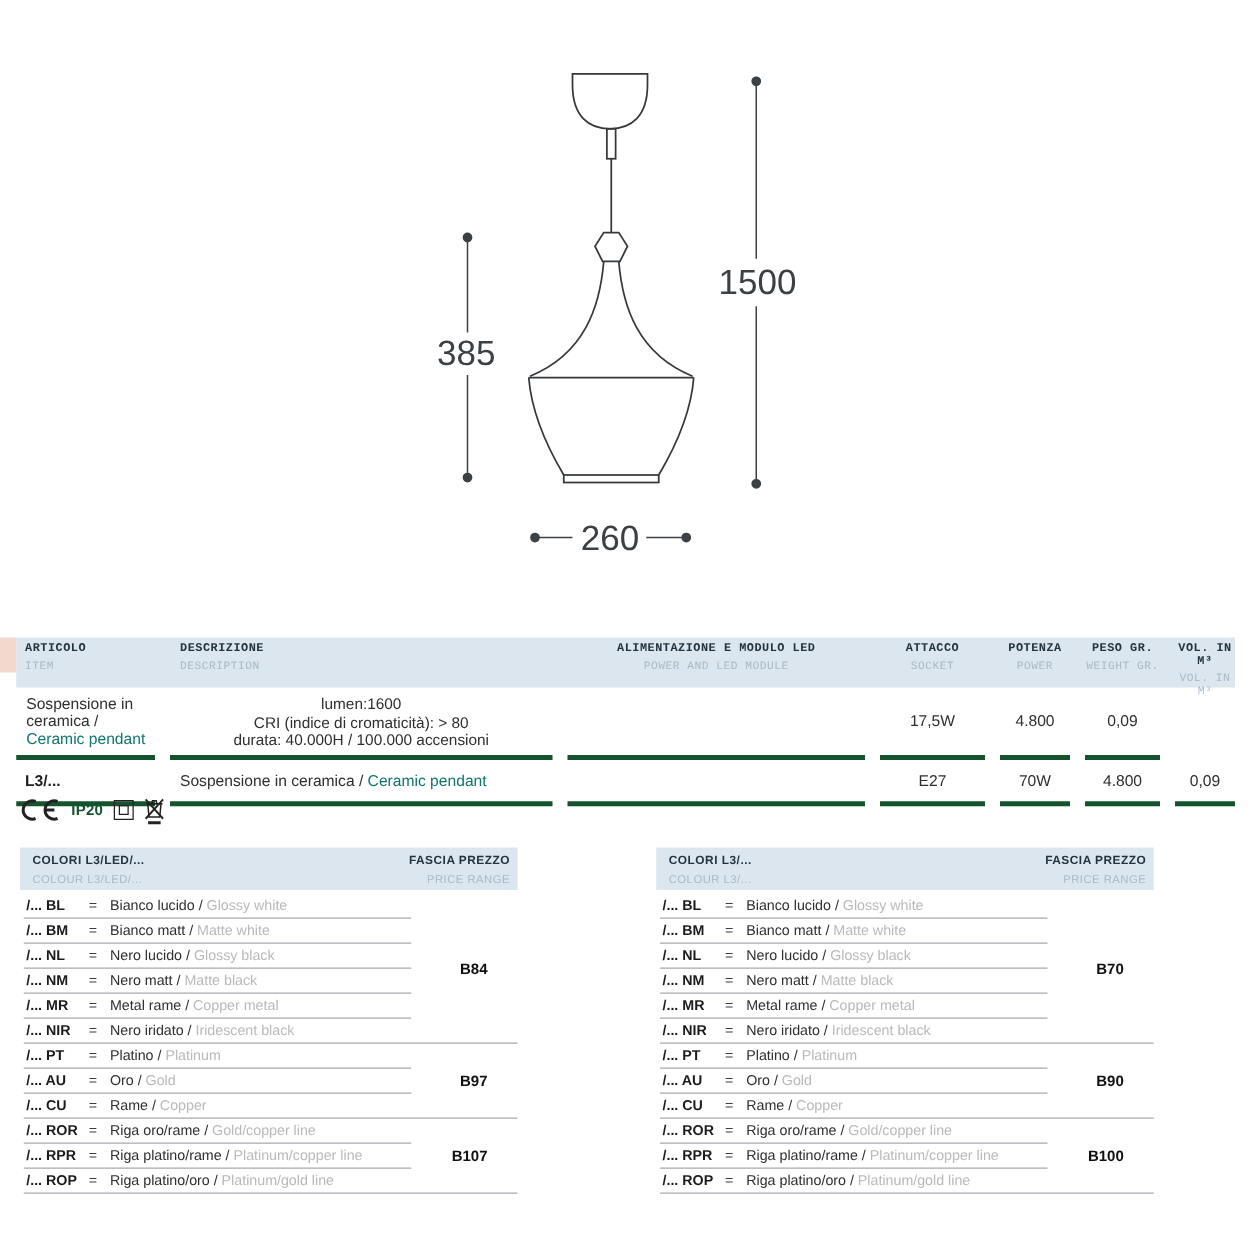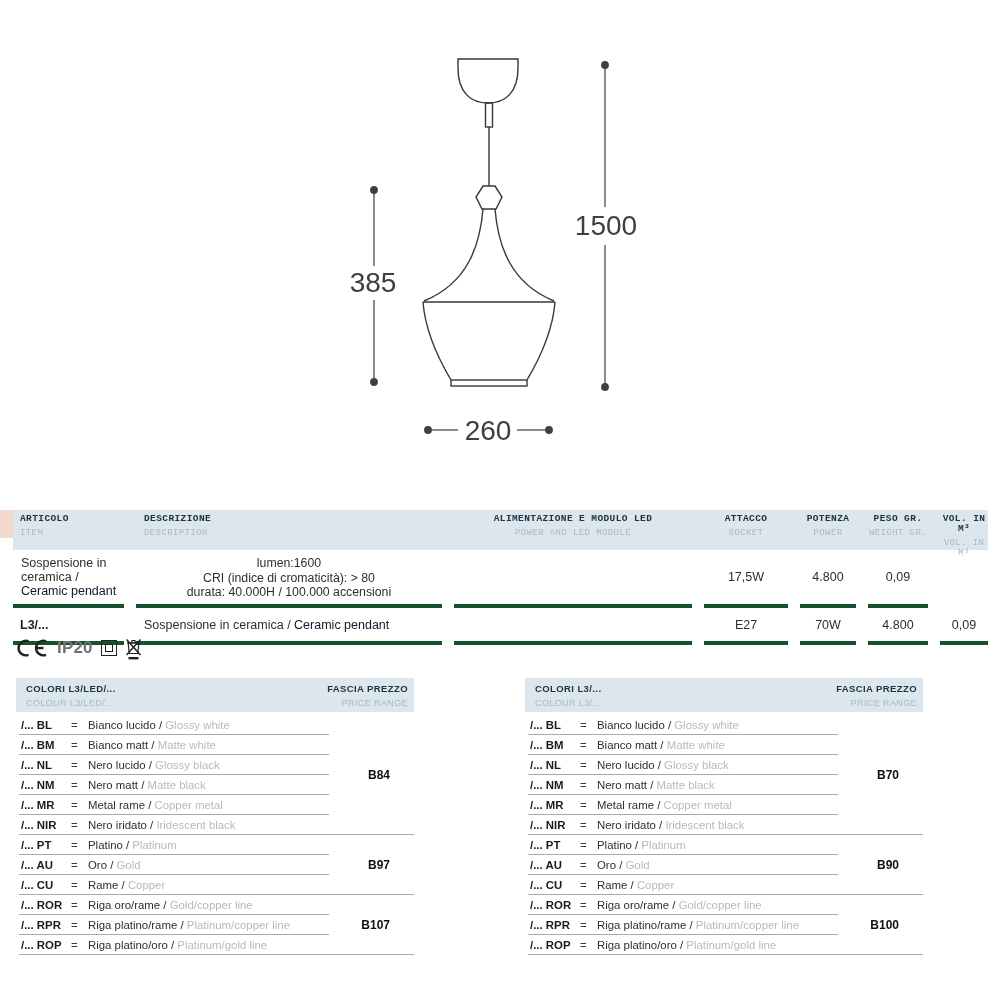--- a/index.html
+++ b/index.html
@@ -23,25 +23,25 @@
   .sh-cell.col2,.sh-cell.col3,.sh-cell.col4,.sh-cell.col5,.sh-cell.col6{text-align:center;}
   .spec-row .cell{border-bottom:4px solid #14532d;display:flex;align-items:center;font-size:12.5px;color:#2e2e2e;}
   .spec-row .c0{padding-left:7px;font-weight:bold;color:#1f1f1f;}
   .spec-row .c1{padding-left:8px;}
   .spec-row .c2{justify-content:center;}
   .spec-row .c3,.spec-row .c4,.spec-row .c5,.spec-row .c6{justify-content:center;}
   .spec-row.tall .cell{height:54px;}
   .spec-row.short .cell{height:33px;}
   .led-lines{font-size:12.3px;line-height:14.6px;text-align:center;padding-top:2px;}
   .dk{color:#2e2e2e;}
-  .gy{color:#0f172a;}
+  .gy{color:#0f766e;}
 
   
   .certs{position:absolute;left:15px;top:635px;height:26px;display:flex;align-items:center;gap:8px;}
-  .ip{font-size:17px;font-weight:600;color:#737373;letter-spacing:.2px;}
+  .ip{font-size:12px;font-weight:600;color:#14532d;letter-spacing:.2px;}
   .classii{width:14px;height:14px;border:1.6px solid #222;display:flex;align-items:center;justify-content:center;}
   .classii .inner{width:6px;height:6px;border:1.3px solid #222;}
 
   
   .ct{position:absolute;top:678px;width:398px;}
   .ct.left{left:16px;} .ct.right{left:525px;}
   .ct-band{background:#dbe6ee;height:34px;display:flex;justify-content:space-between;box-sizing:border-box;padding:6px 6px 0 10px;}
   .ct-price-h{text-align:right;}
   .ct-body{margin-top:3px;}
   .ct-group{position:relative;}

